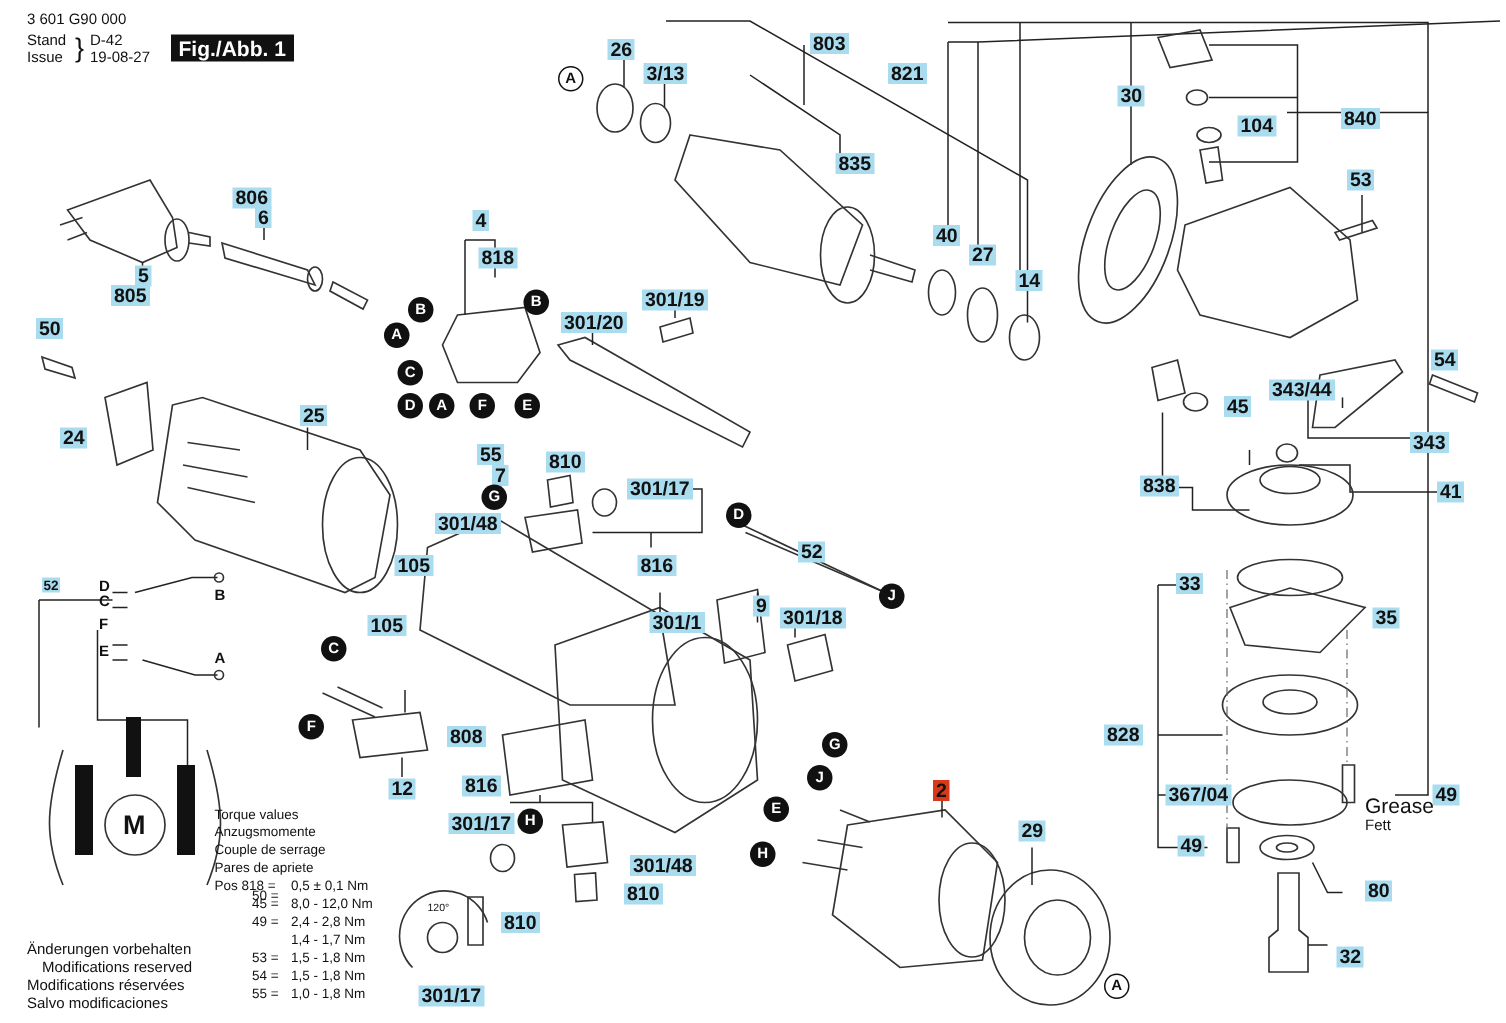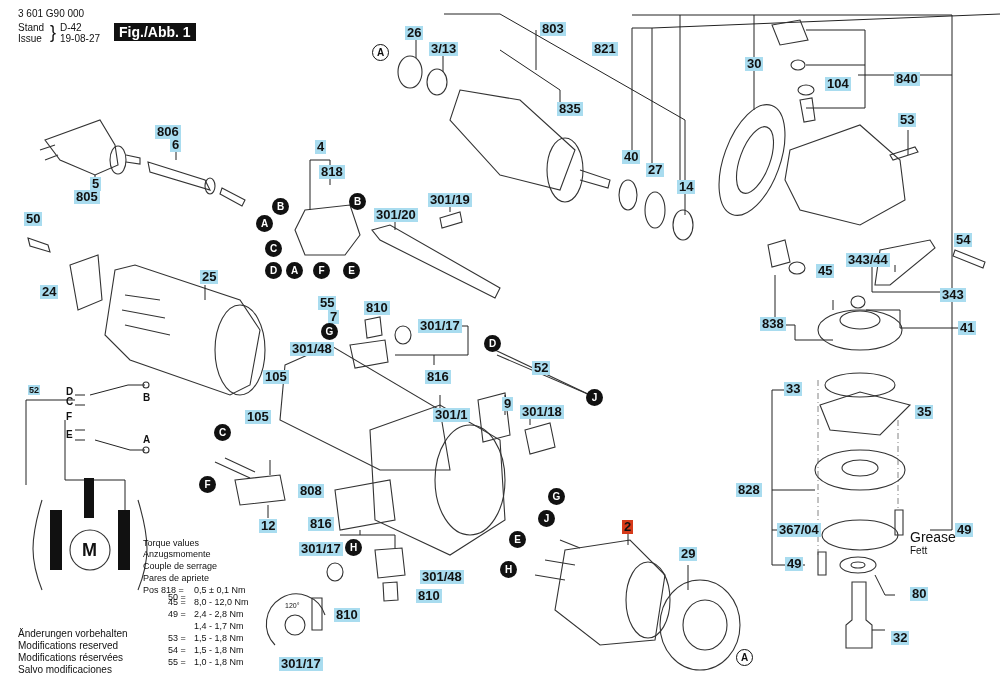--- a/index.html
+++ b/index.html
@@ -326,16 +326,16 @@
   <div class="note" style="left:168px;top:633px;">53 =</div>
   <div class="note" style="left:194px;top:633px;">1,5 - 1,8 Nm</div>
   <div class="note" style="left:168px;top:645px;">54 =</div>
   <div class="note" style="left:194px;top:645px;">1,5 - 1,8 Nm</div>
   <div class="note" style="left:168px;top:657px;">55 =</div>
   <div class="note" style="left:194px;top:657px;">1,0 - 1,8 Nm</div>
 </div>
 
 <div>
   <div class="note" style="left:18px;top:628px;font-size:10px;">Änderungen vorbehalten</div>
-  <div class="note" style="left:18px;top:640px;font-size:10px;">Modifications reserved</div>
+  <div class="note" style="left:28px;top:640px;font-size:10px;">Modifications reserved</div>
   <div class="note" style="left:18px;top:652px;font-size:10px;">Modifications réservées</div>
   <div class="note" style="left:18px;top:664px;font-size:10px;">Salvo modificaciones</div>
 </div>
 
 </body></html>

